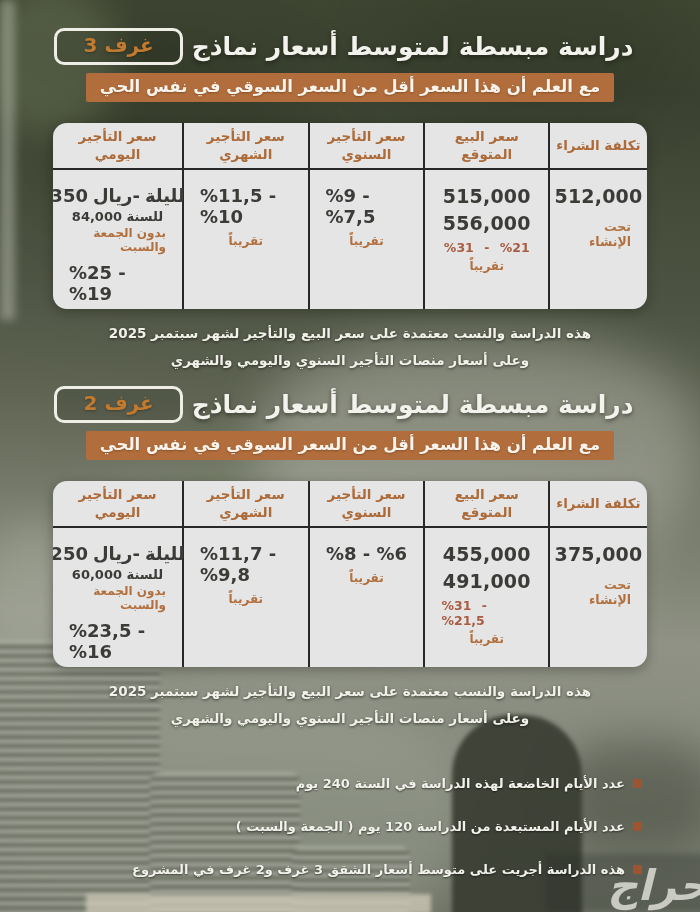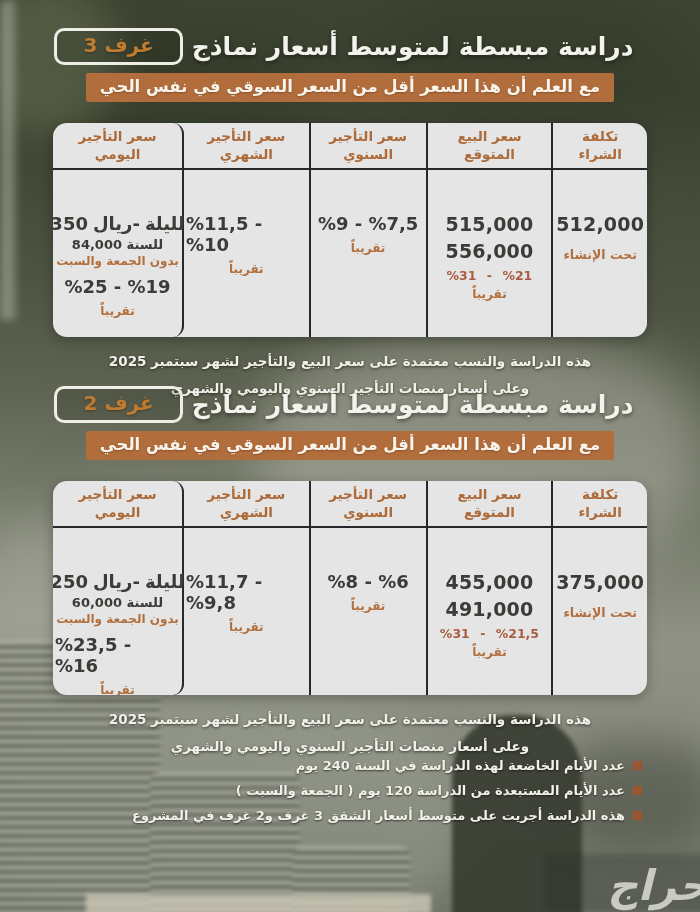--- a/index.html
+++ b/index.html
@@ -43,43 +43,43 @@
   .subtitle-wrap{display:flex;justify-content:center;margin-top:7px;}
   .subtitle{background:#b26d3c;color:#f8f4ec;font-size:16.5px;font-weight:bold;
             padding:4px 14px 6px;border-radius:2px;white-space:nowrap;
             text-shadow:0 1px 2px rgba(70,35,10,.35);}
   
   .price-table{width:594px;margin:21px auto 0;display:flex;border-radius:14px;overflow:hidden;
                background:#e5e5e5;box-shadow:0 3px 12px rgba(10,12,6,.3);justify-content:space-between;}
   .col{box-sizing:border-box;display:flex;flex-direction:column;}
   .col + .col{border-inline-start:2px solid #28282a;}
   .col-purchase{width:97px;} .col-selling{width:130px;} .col-annual{width:121px;}
-  .col-monthly{width:131px;} .col-daily{width:131px;border-radius:11px;}
+  .col-monthly{width:131px;} .col-daily{width:131px;}
   .th{height:47px;border-bottom:2px solid #28282a;display:flex;align-items:center;justify-content:center;
       text-align:center;font-size:13.5px;font-weight:bold;color:#ad6b3a;line-height:1.3;
       padding:2px 6px;box-sizing:border-box;}
   .td{height:139px;display:flex;flex-direction:column;align-items:center;
-      padding:15px 2px 0;box-sizing:border-box;margin-top:28px;}
+      padding:15px 16px 0;box-sizing:border-box;}
   .val-big{font-size:19px;font-weight:bold;color:#3b3b38;letter-spacing:.2px;}
   .mt5{margin-top:5px;} .mt8{margin-top:8px;}
   .val-range{direction:ltr;font-size:18px;font-weight:bold;color:#3b3b38;}
   .approx{font-size:12px;font-weight:bold;color:#b2703e;margin-top:7px;}
   .approx-tight{margin-top:4px;}
   .status{font-size:12.5px;font-weight:bold;color:#b2703e;margin-top:12px;}
   .gain-range{direction:ltr;font-size:12.5px;font-weight:bold;color:#a95c41;margin-top:6px;word-spacing:6px;}
   .price-line{direction:ltr;display:flex;gap:5px;align-items:baseline;font-size:18px;font-weight:bold;color:#3b3b38;}
   .per-year{direction:ltr;font-size:13px;font-weight:bold;color:#3b3b38;margin-top:3px;}
   .excluded{font-size:12px;font-weight:bold;color:#b2703e;margin-top:2px;}
   .footnote{margin-top:11px;text-align:center;color:#f1f0e9;font-size:13.5px;font-weight:bold;
             line-height:2;text-shadow:0 1px 3px rgba(12,15,8,.65);}
   
   .notes{position:absolute;top:758px;right:58px;display:flex;flex-direction:column;gap:10px;
          align-items:flex-start;z-index:3;}
   .note{display:flex;align-items:center;gap:8px;color:#f2f1eb;font-size:13px;font-weight:bold;
-        text-shadow:0 1px 2px rgba(12,15,8,.65);}
+        text-shadow:0 1px 2px rgba(12,15,8,.65);margin-top:18px;}
   .note-bullet{width:9px;height:9px;background:#9d5430;flex:none;}
   .watermark{position:absolute;bottom:2px;right:-12px;z-index:3;font-size:42px;font-weight:bold;
              color:#e2e2da;opacity:.82;transform:skewX(-14deg);letter-spacing:1px;}
 </style>
 </head>
 <body>
 
 <div class="stage">
 
   <div class="bg">

